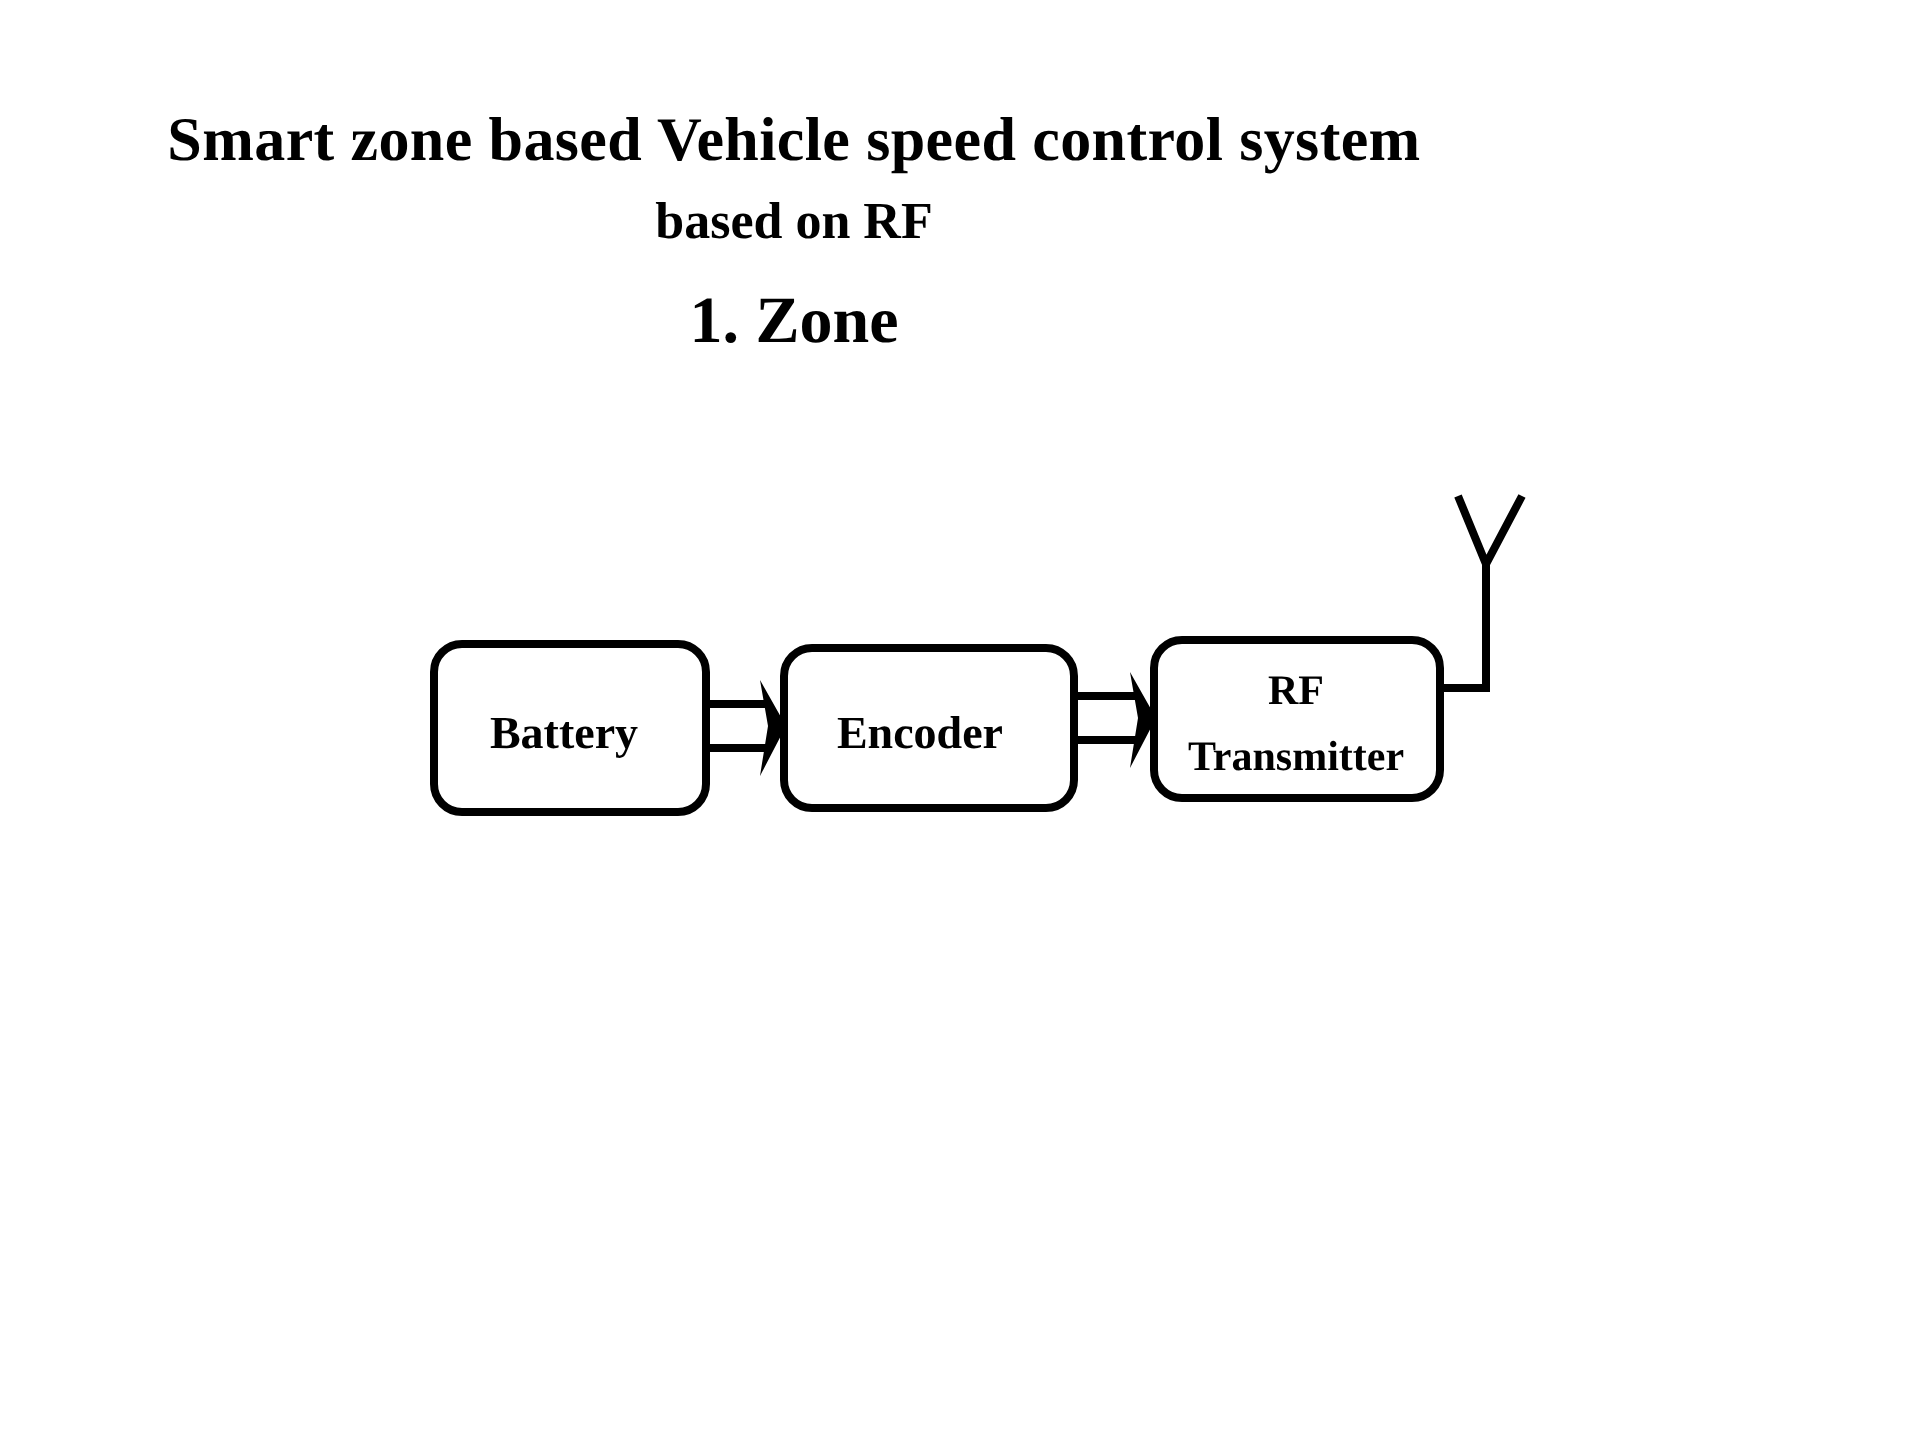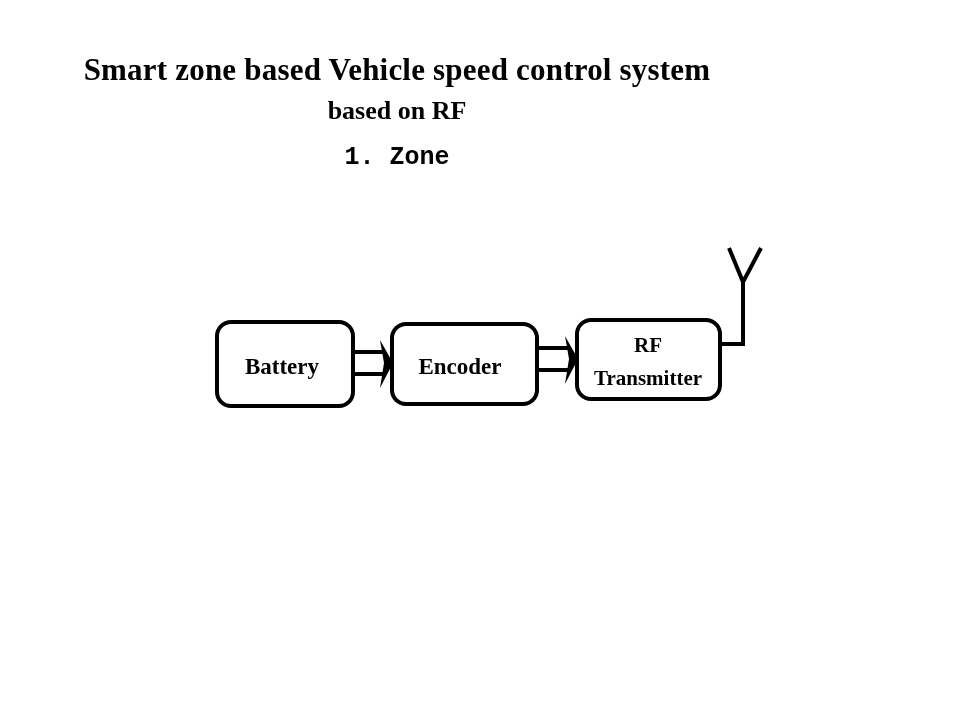--- a/index.html
+++ b/index.html
@@ -1,20 +1,20 @@
 <!DOCTYPE html>
 <html><head>
   <meta charset="utf-8">
   <style>
     html, body { margin: 0; padding: 0; background: #ffffff; }
     body { width: 960px; height: 720px; position: relative; overflow: hidden; font-family: "Liberation Serif", serif; color: #000; }
     .title { position: absolute; left: 0; width: 794px; text-align: center; font-weight: bold; margin: 0; }
     #t1 { top: 52px; font-size: 31px; letter-spacing: 0.2px; }
     #t2 { top: 96px; font-size: 26px; }
-    #t3 { top: 143px; font-size: 25px; font-family: Liberation Mono, monospace; }
+    #t3 { top: 143px; font-size: 33px; }
     svg#diagram { position: absolute; left: 0; top: 0; }
     .box { fill: #fff; stroke: #000; stroke-width: 4; }
     .label { font-family: "Liberation Serif", serif; font-weight: bold; fill: #000; }
     .line { stroke: #000; stroke-width: 4; fill: none; }
     .arrowhead { fill: #000; }
   </style>
 </head>
 <body>
 
 <h1 class="title" id="t1">Smart zone based Vehicle speed control system</h1>

